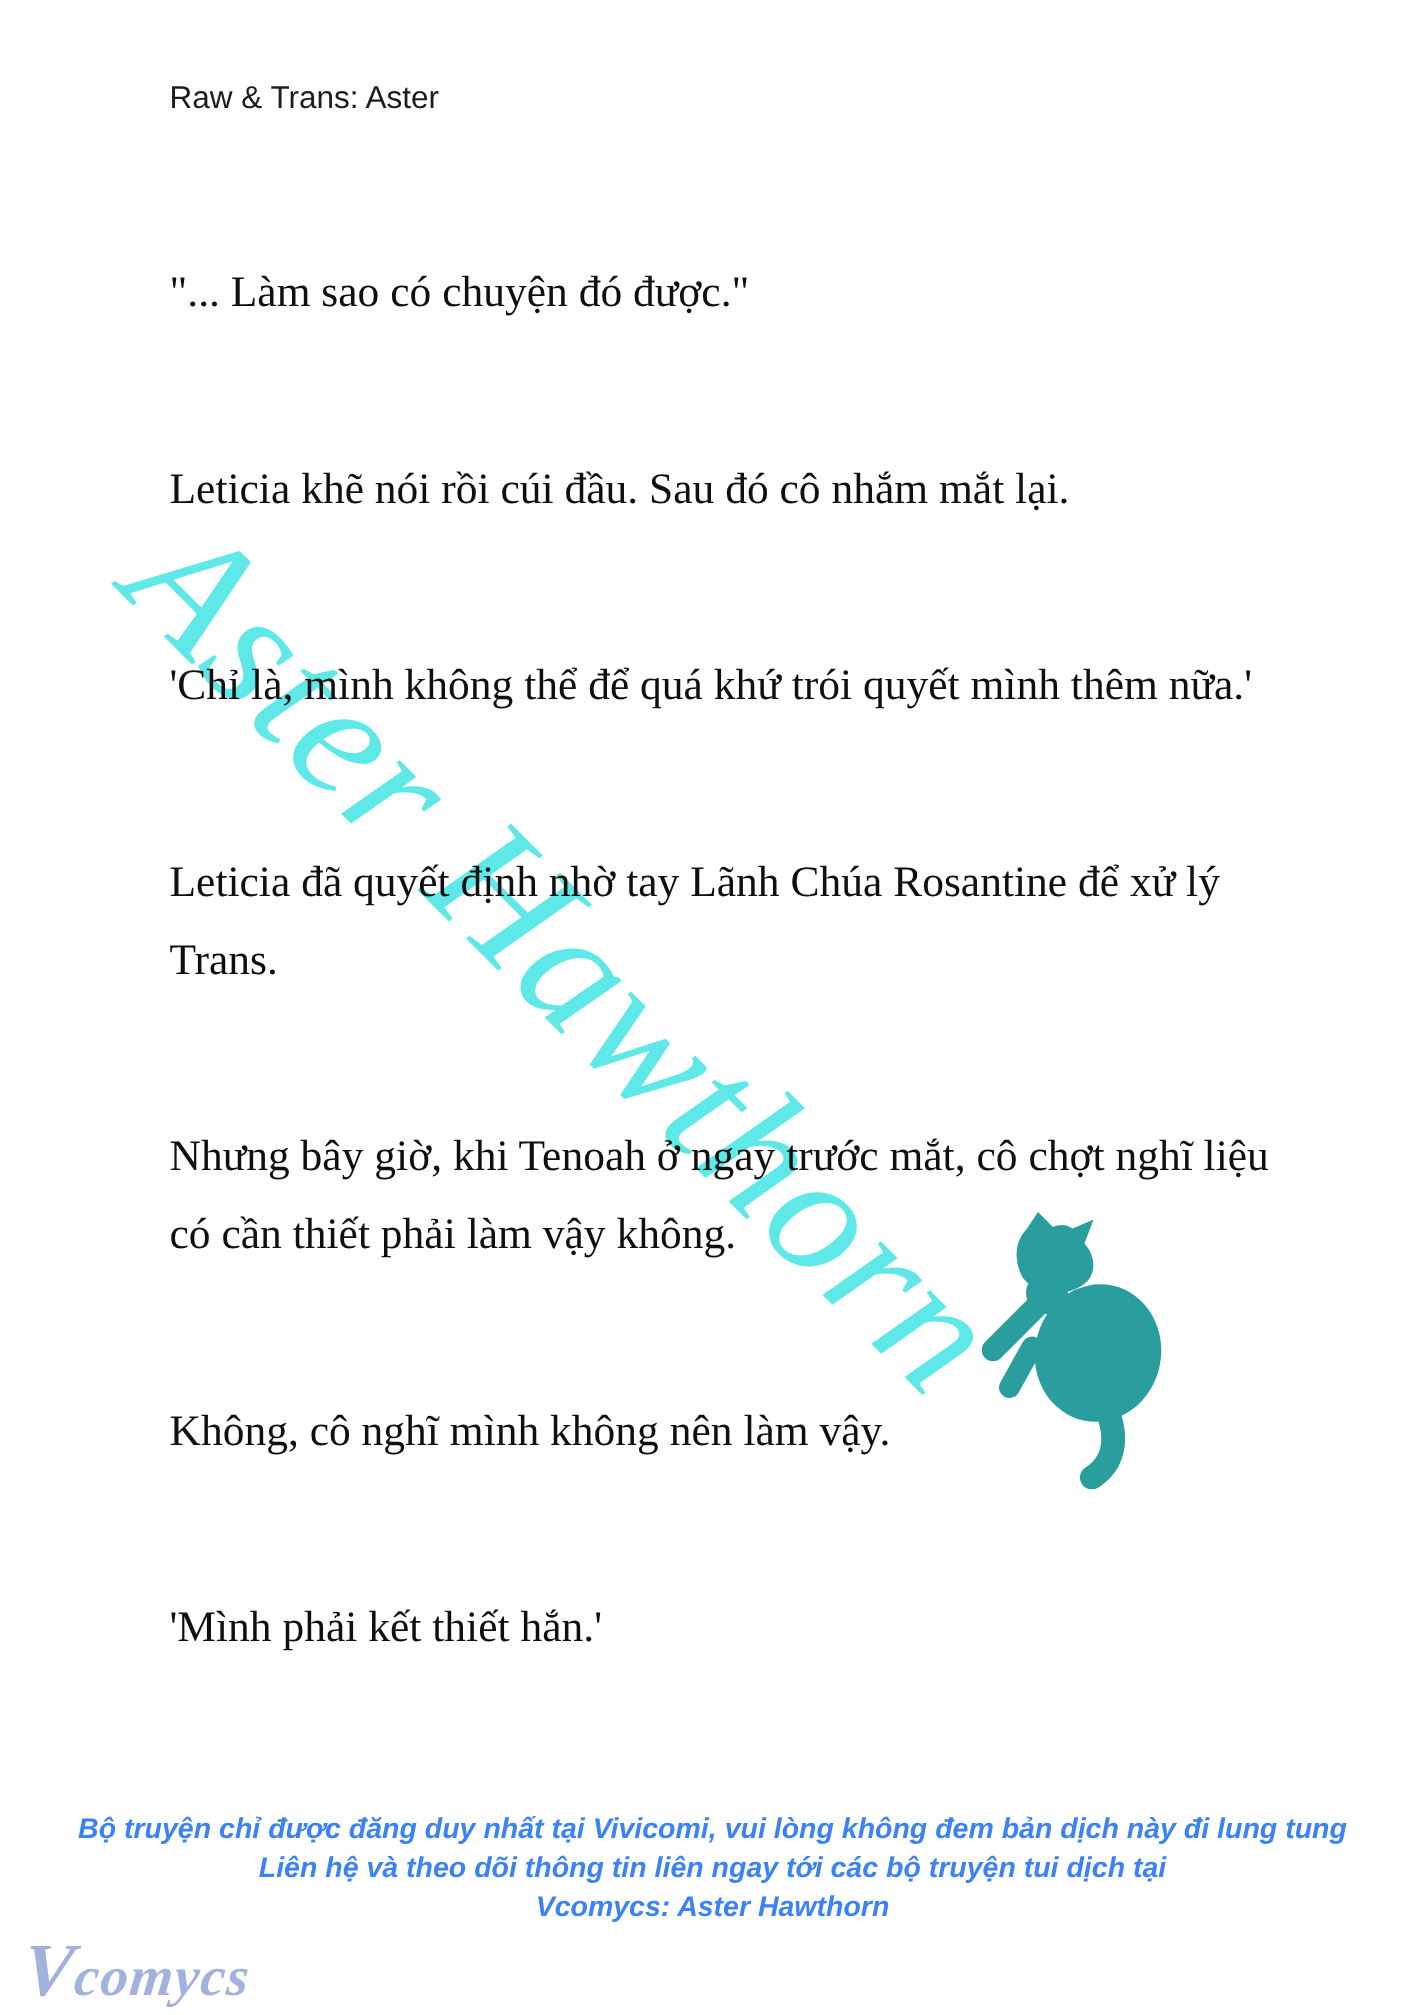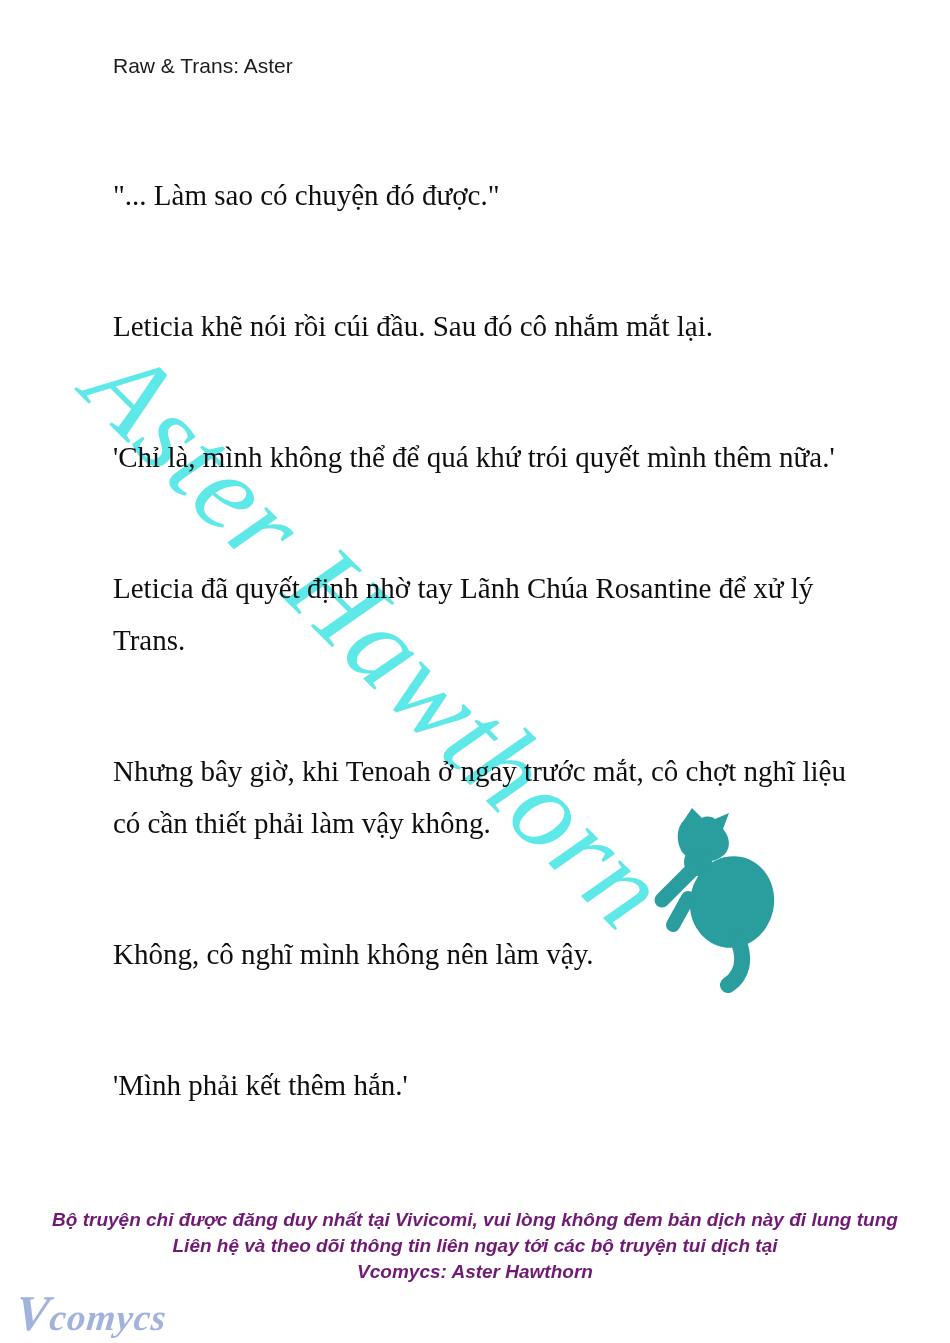--- a/index.html
+++ b/index.html
@@ -53,21 +53,21 @@
   }
   .footer-note{
     position:absolute;
     left:0;right:0;top:1207px;
     text-align:center;
     font-family:"Liberation Sans", sans-serif;
     font-weight:bold;
     font-style:italic;
     font-size:19px;
     line-height:26px;
-    color:#701a75;
+    color:#3b82f6;
     z-index:3;
   }
   .brand-logo{
     position:absolute;
     left:16px;top:1284px;
     font-family:"Liberation Serif", serif;
     font-style:italic;
     font-weight:bold;
     font-size:37px;
     letter-spacing:1px;
@@ -89,21 +89,21 @@
 
   <div class="watermark">Aster Hawthorn</div>
 
   <div class="content">
     <p>"... Làm sao có chuyện đó được."</p>
     <p>Leticia khẽ nói rồi cúi đầu. Sau đó cô nhắm mắt lại.</p>
     <p>'Chỉ là, mình không thể để quá khứ trói quyết mình thêm nữa.'</p>
     <p>Leticia đã quyết định nhờ tay Lãnh Chúa Rosantine để xử lý Trans.</p>
     <p>Nhưng bây giờ, khi Tenoah ở ngay trước mắt, cô chợt nghĩ liệu có cần thiết phải làm vậy không.</p>
     <p>Không, cô nghĩ mình không nên làm vậy.</p>
-    <p>'Mình phải kết thêm hắn.'</p>
+    <p>'Mình phải kết thiết hắn.'</p>
   </div>
 
   <svg class="cat-logo" viewBox="0 0 130 185" xmlns="http://www.w3.org/2000/svg">
     <g fill="#2a9d9e" stroke="none">
 
       <path d="M34,44 C28,34 28,20 36,12 L44,0 L54,10 C58,8 63,8 67,11 L81,5 L75,21 C82,29 83,39 77,46 C66,57 44,57 34,44 Z"></path>
 
       <circle cx="50" cy="54" r="14"></circle>
 
       <ellipse cx="84" cy="94" rx="42" ry="46" transform="rotate(12 84 94)"></ellipse>

